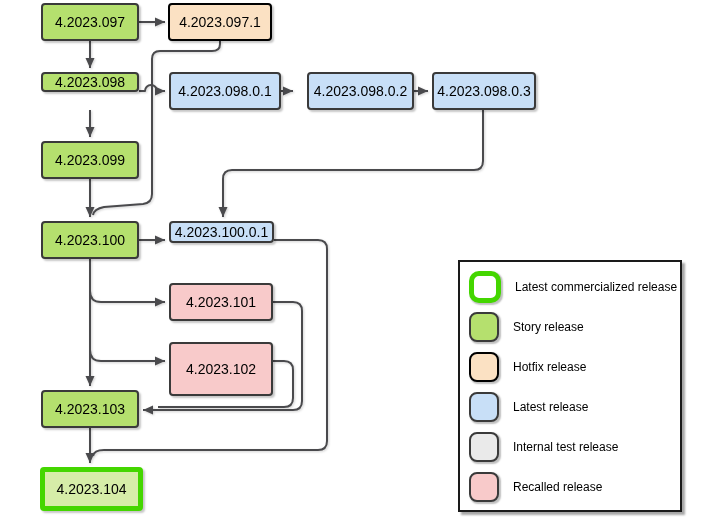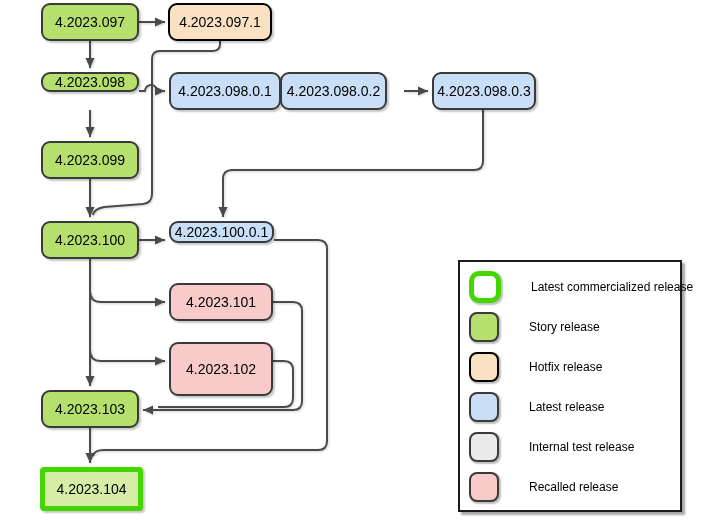--- a/index.html
+++ b/index.html
@@ -29,21 +29,21 @@
   }
   marker polygon { fill: var(--edge, #4a4a4d); }
 
   .node {
     position: absolute;
     box-sizing: border-box;
     display: flex;
     align-items: center;
     justify-content: center;
     border: 2px solid var(--nodeBorder, #3a3a3a);
-    border-radius: 9px;
+    border-radius: 4px;
     background: #ffffff;
     font-size: 14px;
     color: #000000;
     box-shadow: 2px 2px 2px rgba(0,0,0,0.22);
     white-space: nowrap;
   }
   .t-story    { background: var(--story, #b5e06e); }
   .t-hotfix   { background: var(--hotfix, #fbe1c3); border-color: #000000; }
   .t-rapid    { background: var(--rapid, #c8dff7); text-align: right; }
   .t-recalled { background: var(--recalled, #f8caca); text-align: right; }
@@ -84,21 +84,21 @@
     background: #ffffff;
     border: 5px solid var(--latestBorder, #44d600);
     border-radius: 10px;
   }
   .s-story    { background: var(--story, #b5e06e); }
   .s-hotfix   { background: var(--hotfix, #fbe1c3); border-color: #000000; }
   .s-rapid    { background: var(--rapid, #c8dff7); }
   .s-internal { background: var(--internal, #eaeaea); }
   .s-recalled { background: var(--recalled, #f8caca); }
   .legend-label {
-    margin-left: 30px;
+    margin-left: 14px;
     font-size: 12px;
     color: #000000;
     white-space: nowrap;
   }
 </style>
 </head>
 <body>
 
 <div class="canvas">
 
@@ -124,21 +124,21 @@
     <path d="M273,302 H293 Q302,302 302,311 V401 Q302,410 293,410 H143" marker-end="url(#arrow)"></path>
     <path d="M273,361 H284 Q293,361 293,370 V398 Q293,407 284,407 H158"></path>
     <path d="M274,240 H318 Q327,240 327,249 V441 Q327,450 318,450 H104 Q94,450 93,456"></path>
     <path d="M90,428 V463" marker-end="url(#arrow)"></path>
   </svg>
 
   <div class="node t-story" style="left:41px;top:3px;width:98px;height:38px">4.2023.097</div>
   <div class="node t-hotfix" style="left:168px;top:3px;width:104px;height:38px">4.2023.097.1</div>
   <div class="node t-story" style="left:41px;top:72px;width:98px;height:20px">4.2023.098</div>
   <div class="node t-rapid" style="left:169px;top:72px;width:112px;height:38px">4.2023.098.0.1</div>
-  <div class="node t-rapid" style="left:280px;top:72px;width:107px;height:38px">4.2023.098.0.2</div>
+  <div class="node t-rapid" style="left:307px;top:72px;width:107px;height:38px">4.2023.098.0.2</div>
   <div class="node t-rapid" style="left:432px;top:72px;width:104px;height:38px">4.2023.098.0.3</div>
   <div class="node t-story" style="left:41px;top:141px;width:98px;height:38px">4.2023.099</div>
   <div class="node t-story" style="left:41px;top:221px;width:98px;height:38px">4.2023.100</div>
   <div class="node t-rapid" style="left:169px;top:221px;width:105px;height:22px">4.2023.100.0.1</div>
   <div class="node t-recalled" style="left:169px;top:283px;width:104px;height:38px">4.2023.101</div>
   <div class="node t-recalled" style="left:169px;top:342px;width:104px;height:54px">4.2023.102</div>
   <div class="node t-story" style="left:41px;top:390px;width:98px;height:38px">4.2023.103</div>
   <div class="node t-story t-latest" style="left:40px;top:467px;width:103px;height:44px">4.2023.104</div>
 
   <div class="legend">

